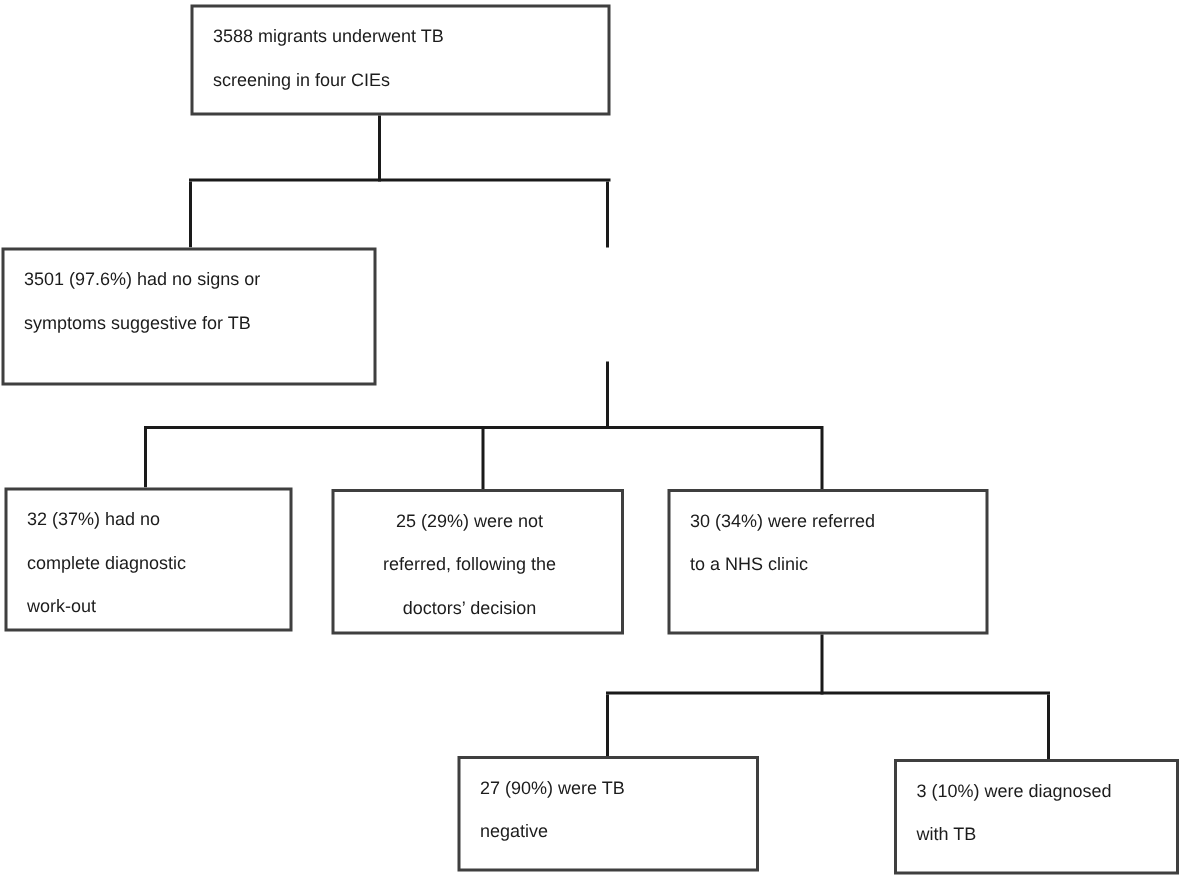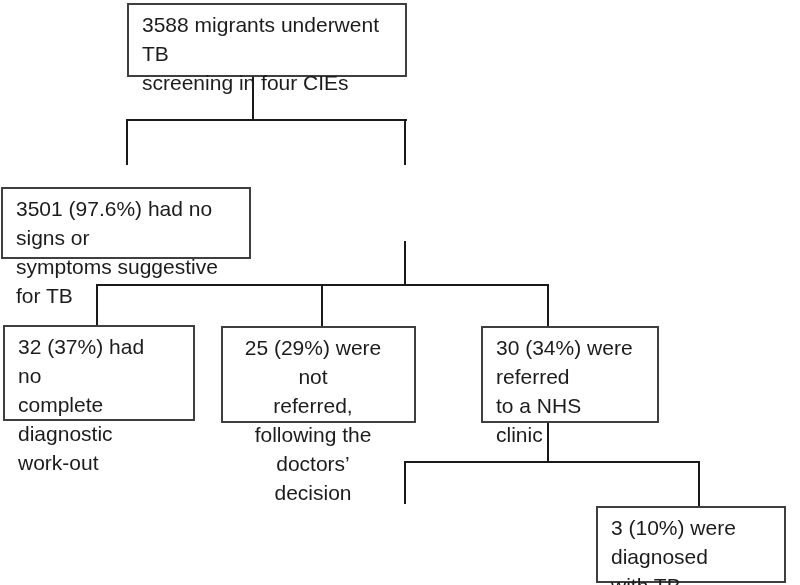--- a/index.html
+++ b/index.html
@@ -14,21 +14,21 @@
     background: #ffffff;
     overflow: hidden;
     font-family: "Liberation Sans", sans-serif;
   }
   .node {
     position: absolute;
     box-sizing: border-box;
     background: #ffffff;
     border: 2px solid #3f3f3f;
     color: #1c1c1c;
-    font-size: 21px;
+    font-size: 12px;
     line-height: 29px;
     padding: 5px 24px 0 13px;
     white-space: pre-line;
   }
   .line {
     position: absolute;
     background: #1a1a1a;
   }
 </style>
 </head>
@@ -37,39 +37,41 @@
 <div id="canvas">
 
   <div class="node" style="left:127px; top:3px; width:280px; height:74px;">3588 migrants underwent TB
 screening in four CIEs</div>
 
   <div class="line" style="left:252px; top:77px;  width:2px;   height:44px;"></div>
   <div class="line" style="left:126px; top:119px; width:281px; height:2px;"></div>
   <div class="line" style="left:126px; top:121px; width:2px;   height:44px;"></div>
   <div class="line" style="left:404px; top:121px; width:2px;   height:44px;"></div>
 
-  <div class="node" style="left:1px; top:165px; width:250px; height:72px;margin-top:22px;">3501 (97.6%) had no signs or
+  <div class="node" style="left:1px; top:165px; width:250px; height:92px;">3501 (97.6%) had no signs or
 symptoms suggestive for TB</div>
 
   <div class="line" style="left:404px; top:241px; width:2px;   height:45px;"></div>
   <div class="line" style="left:96px;  top:284px; width:453px; height:2px;"></div>
   <div class="line" style="left:96px;  top:286px; width:2px;   height:39px;"></div>
   <div class="line" style="left:321px; top:286px; width:2px;   height:40px;"></div>
   <div class="line" style="left:547px; top:286px; width:2px;   height:40px;"></div>
 
   <div class="node" style="left:3px; top:325px; width:192px; height:96px;">32 (37%) had no
 complete diagnostic
 work-out</div>
   <div class="node" style="left:221px; top:326px; width:195px; height:97px;text-align:center;">25 (29%) were not
 referred, following the
 doctors’ decision</div>
-  <div class="node" style="left:445px; top:326px; width:178px; height:97px;margin-left:36px;">30 (34%) were referred
+  <div class="node" style="left:445px; top:326px; width:214px; height:97px;">30 (34%) were referred
 to a NHS clinic</div>
 
   <div class="line" style="left:547px; top:423px; width:2px;   height:40px;"></div>
   <div class="line" style="left:404px; top:461px; width:296px; height:2px;"></div>
   <div class="line" style="left:404px; top:463px; width:2px;   height:41px;"></div>
   <div class="line" style="left:698px; top:463px; width:2px;   height:43px;"></div>
 
+  <div class="node" style="left:305px; top:504px; width:201px; height:77px;">27 (90%) were TB
+negative</div>
   <div class="node" style="left:596px; top:506px; width:190px; height:77px;">3 (10%) were diagnosed
 with TB</div>
 
 </div>
 
 </body></html>

